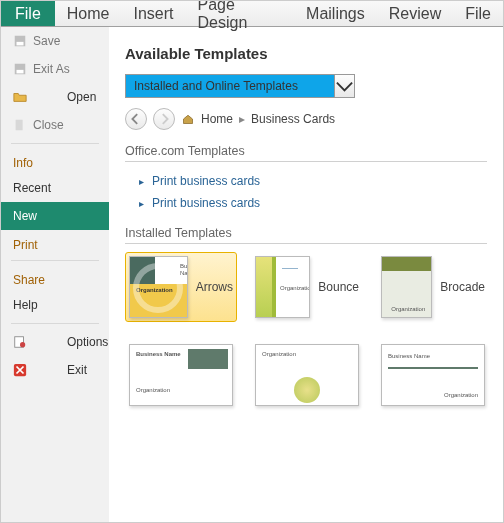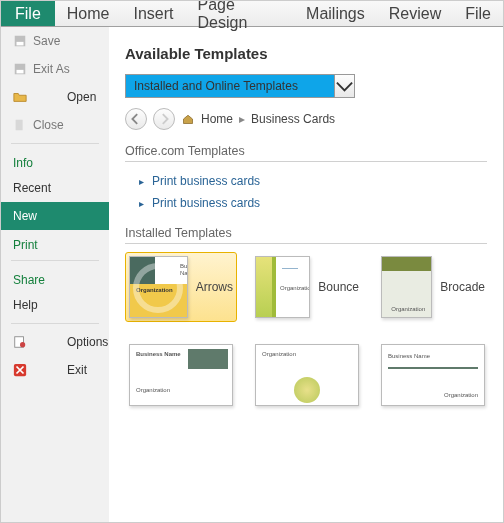--- a/index.html
+++ b/index.html
@@ -4,21 +4,21 @@
 <style>
 * { margin: 0; padding: 0; box-sizing: border-box; font-family: "Segoe UI", Tahoma, sans-serif; }
 body { width: 504px; height: 523px; overflow: hidden; background: #fff; border: 1px solid #ccc; }
 .ribbon { display: flex; height: 26px; border-bottom: 1px solid #a0a0a0; background: linear-gradient(#f8f8f8,#ececec); align-items: center; }
 .tab { padding: 0 12px; font-size: 16px; color: #444; height: 100%; display: flex; align-items: center; cursor: pointer; }
 .tab.file { background: #1e8a6e; color: #fff; font-weight: 400; padding: 0 14px; }
 .main { display: flex; height: calc(100% - 26px); }
 .sidebar { width: 108px; background: #f1f1f1; display: flex; flex-direction: column; font-size: 12px; }
 .side-item { padding: 7px 10px 7px 12px; color: #777; display: flex; align-items: center; gap: 6px; cursor: pointer; }
 .side-item.bold { color: #333; gap: 40px; }
-.side-item.section { color: #15803d; padding: 8px 12px 4px; cursor: default; }
+.side-item.section { color: #a16207; padding: 8px 12px 4px; cursor: default; }
 .side-item.active { background: #1e8a6e; color: #fff; position: relative; }
 .side-item.active::after { content: ""; position: absolute; right: -6px; top: 50%; margin-top: -6px; border: 6px solid transparent; border-left-color: #1e8a6e; }
 .icon { width: 14px; height: 14px; display: inline-flex; align-items: center; justify-content: center; }
 .icon svg { width: 14px; height: 14px; }
 .sep { height: 1px; background: #d8d8d8; margin: 4px 10px; }
 .content { flex: 1; padding: 18px 16px; overflow-y: auto; }
 .heading { font-size: 15px; font-weight: bold; color: #333; margin-bottom: 12px; }
 .dropdown { display: flex; align-items: center; border: 1px solid #999; height: 24px; width: 230px; margin-bottom: 10px; background: #0ea5e9; }
 .dropdown span { flex: 1; padding: 0 8px; font-size: 12px; color: #333; }
 .dropdown .btn { width: 20px; height: 22px; border-left: 1px solid #999; display: flex; align-items: center; justify-content: center; background: linear-gradient(#fdfdfd,#e8e8e8); }

